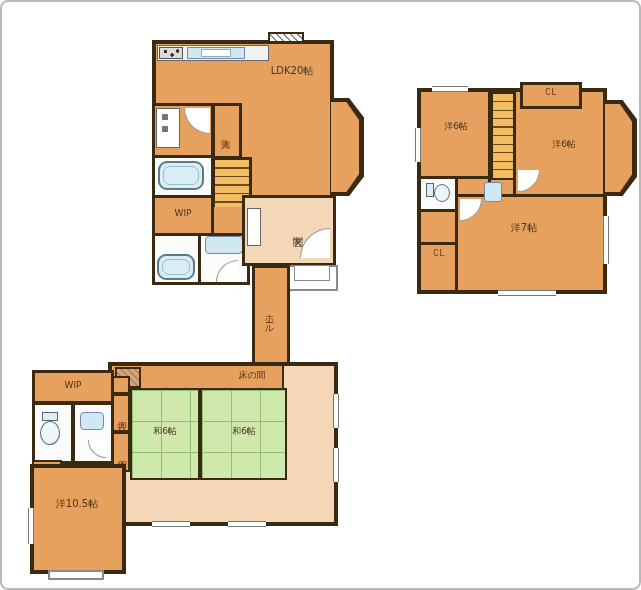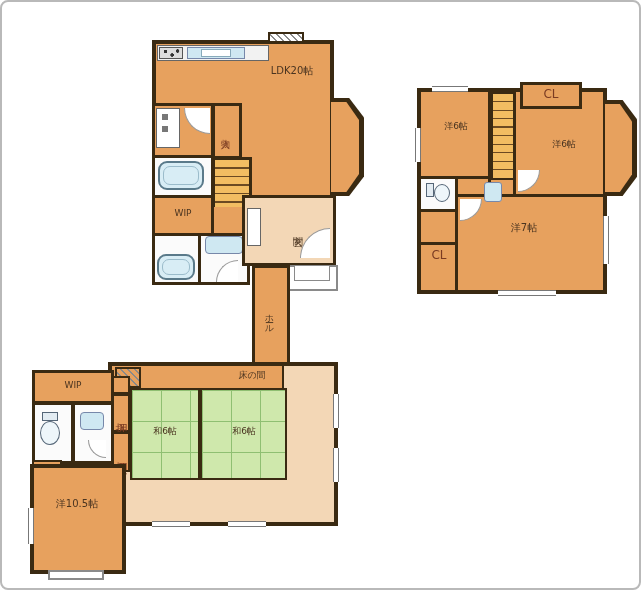--- a/index.html
+++ b/index.html
@@ -15,21 +15,21 @@
   html,body{margin:0;padding:0;background:#fff;font-family:"DejaVu Sans","Liberation Sans",sans-serif;}
   .canvas{position:relative;width:641px;height:590px;background:#ffffff;border:2px solid #b9b9b9;border-radius:8px;box-sizing:border-box;overflow:hidden;}
   .abs{position:absolute;box-sizing:border-box;}
   .room{position:absolute;box-sizing:border-box;border:3px solid var(--wall);}
   .thick{border-width:4px;}
   .thin{border-width:2px;}
   .orange{background:var(--orange);}
   .peach{background:var(--peach);}
   .whiteflr{background:#fbfbfb;}
   .lbl{position:absolute;box-sizing:border-box;color:var(--ink);text-align:center;line-height:1.05;white-space:nowrap;font-size:10px;}
-  .s9{font-size:9px;} .s8{font-size:12px;}
+  .s9{font-size:9px;} .s8{font-size:10px;font-family:Liberation Mono, monospace;}
   .vlbl{writing-mode:vertical-rl;text-orientation:upright;letter-spacing:0;}
   .closetlbl{color:var(--closetink);}
   .wallseg{position:absolute;background:var(--wall);box-sizing:border-box;}
   .door{position:absolute;background:#ffffff;border:1px solid #9a9a9a;box-sizing:border-box;}
   .winv{position:absolute;background:#fff;border-left:1px solid #777;border-right:1px solid #777;box-sizing:border-box;}
   .winh{position:absolute;background:#fff;border-top:1px solid #777;border-bottom:1px solid #777;box-sizing:border-box;}
   .stairs{position:absolute;box-sizing:border-box;border:3px solid var(--wall);
     background:repeating-linear-gradient(180deg,var(--stair) 0 7px,#6b4a22 7px 8.5px);}
   .tatami{background-color:var(--green);
     background-image:linear-gradient(#8fbf72 1px,transparent 1px),linear-gradient(90deg,#8fbf72 1px,transparent 1px);

